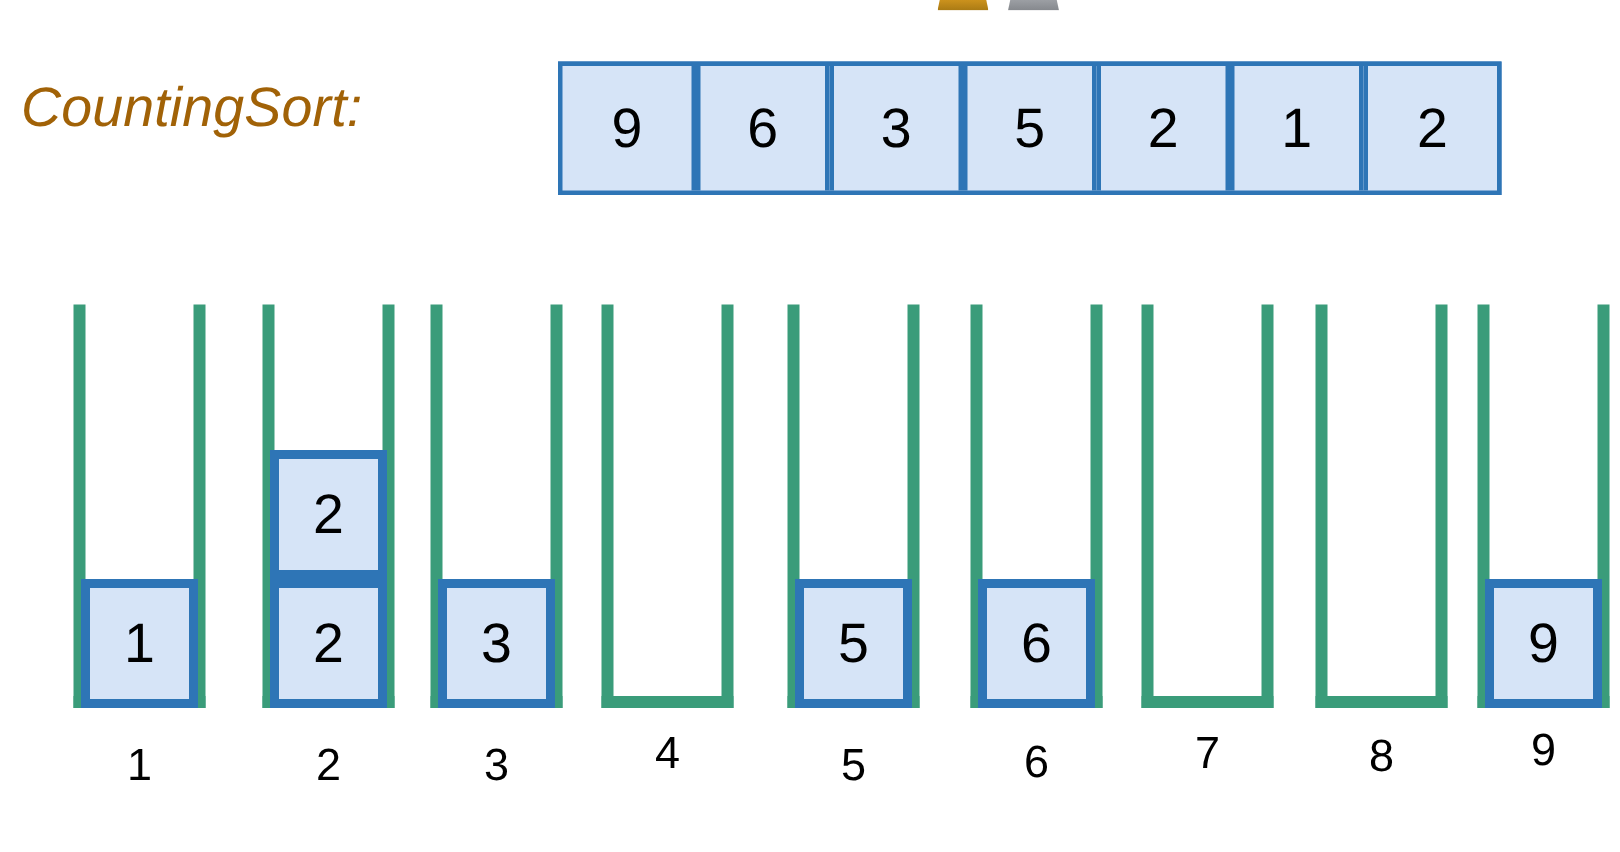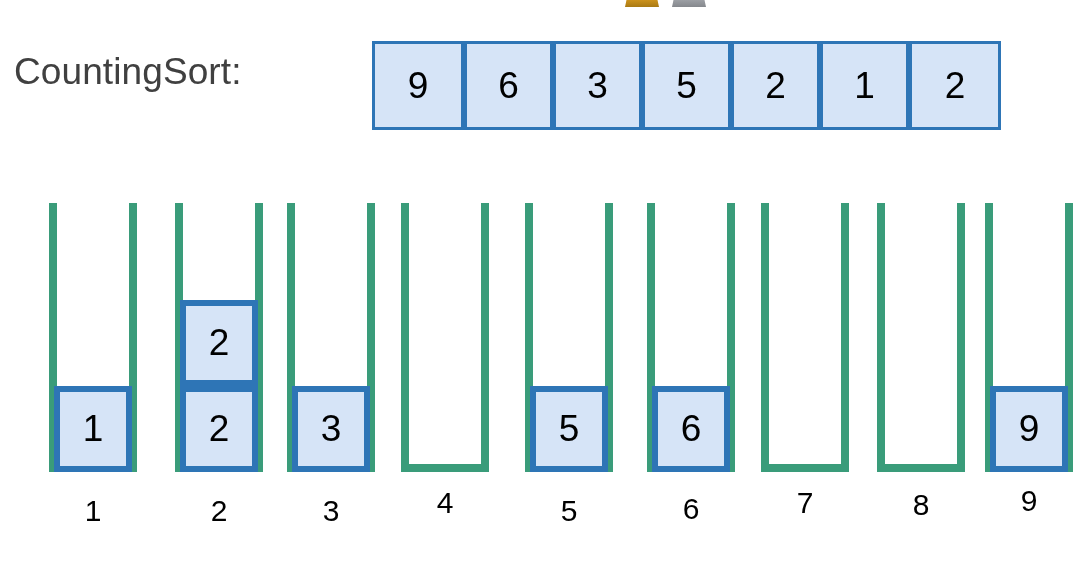--- a/index.html
+++ b/index.html
@@ -38,23 +38,24 @@
     clip-path: polygon(10% 0%, 90% 0%, 100% 100%, 0% 100%);
   }
 
   
   #title-label {
     position: absolute;
     left: 14px;
     top: 52px;
     font-size: 37px;
     line-height: 1.1;
-    color: #404040;
+    color: #a16207;
     white-space: nowrap;
     letter-spacing: 0.1px;
+    font-style: italic;
   }
 
   
   #input-array {
     position: absolute;
     left: 372px;
     top: 41px;
     height: 89px;
     display: flex;
     background: #2e75b6;

